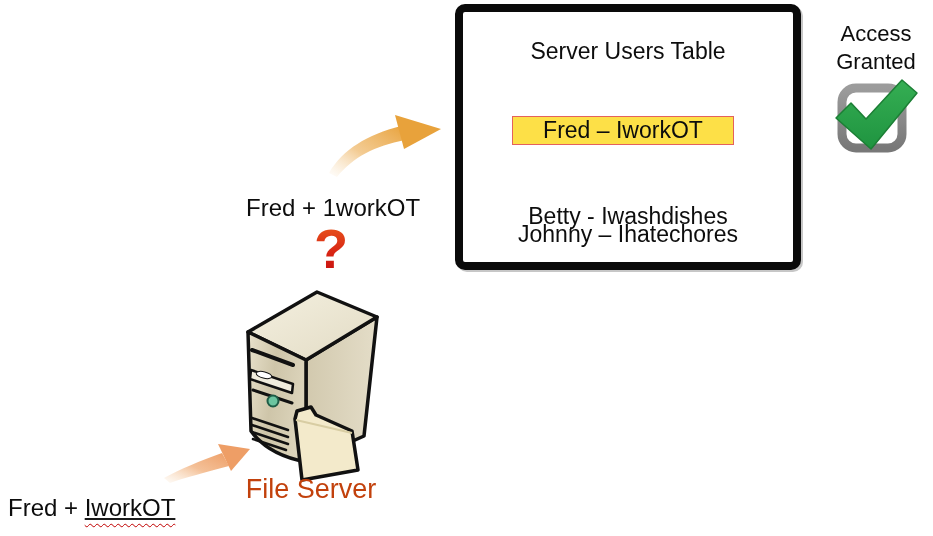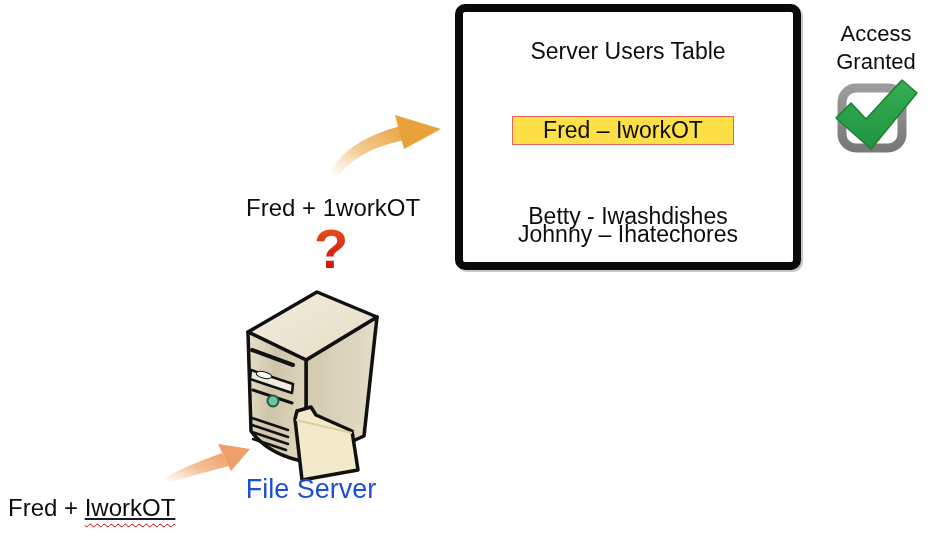--- a/index.html
+++ b/index.html
@@ -83,21 +83,21 @@
     -webkit-text-fill-color: transparent;
   }
 
   
   .file-server-label {
     left: 231px; top: 474px;
     width: 160px;
     text-align: center;
     font-size: 27px;
     white-space: nowrap;
-    color: #1d4ed8;
+    color: #c2410c;
   }
 
   
   .typed-creds {
     left: 8px; top: 494px;
     font-size: 24px;
     white-space: nowrap;
     color: #0d0d0d;
   }
   .wavy-wrap {

